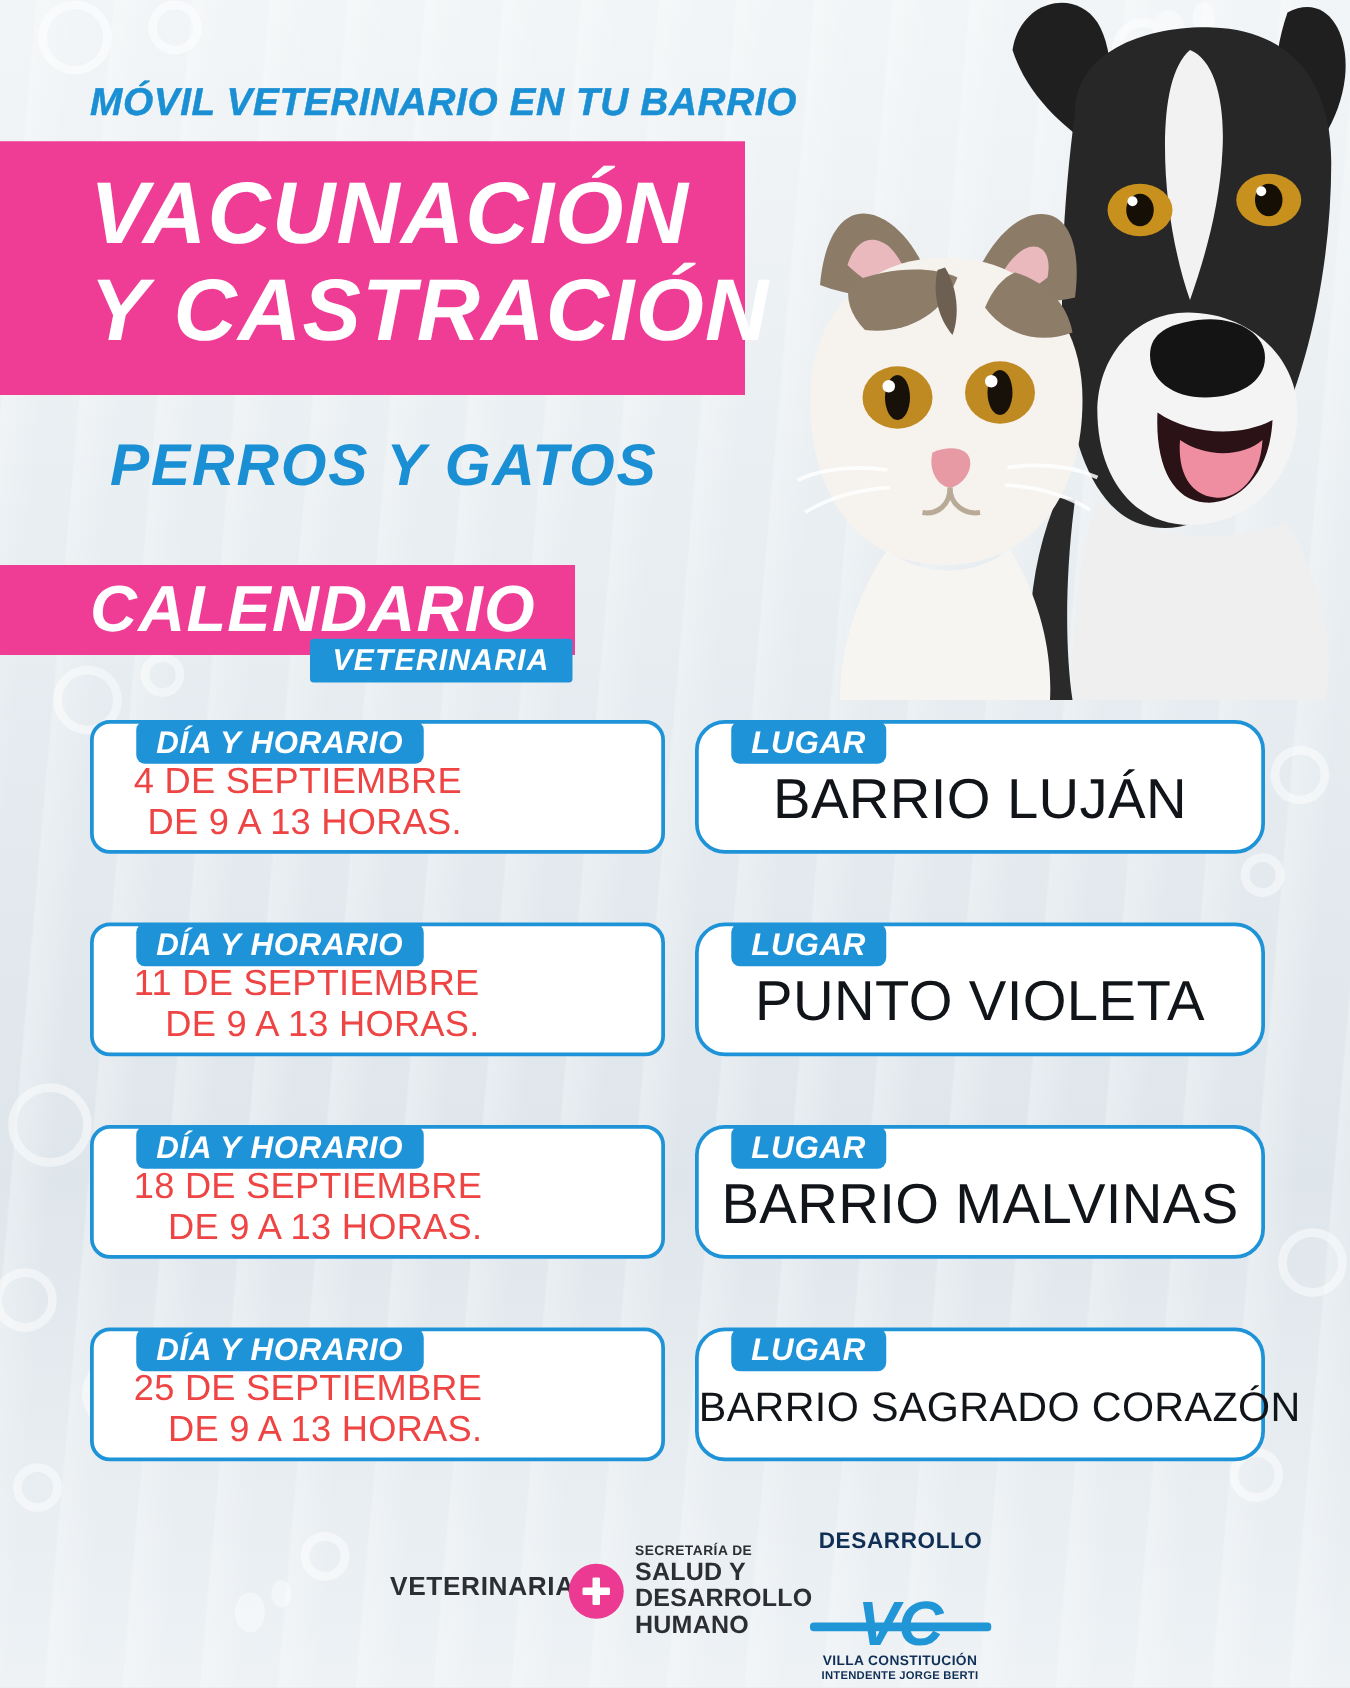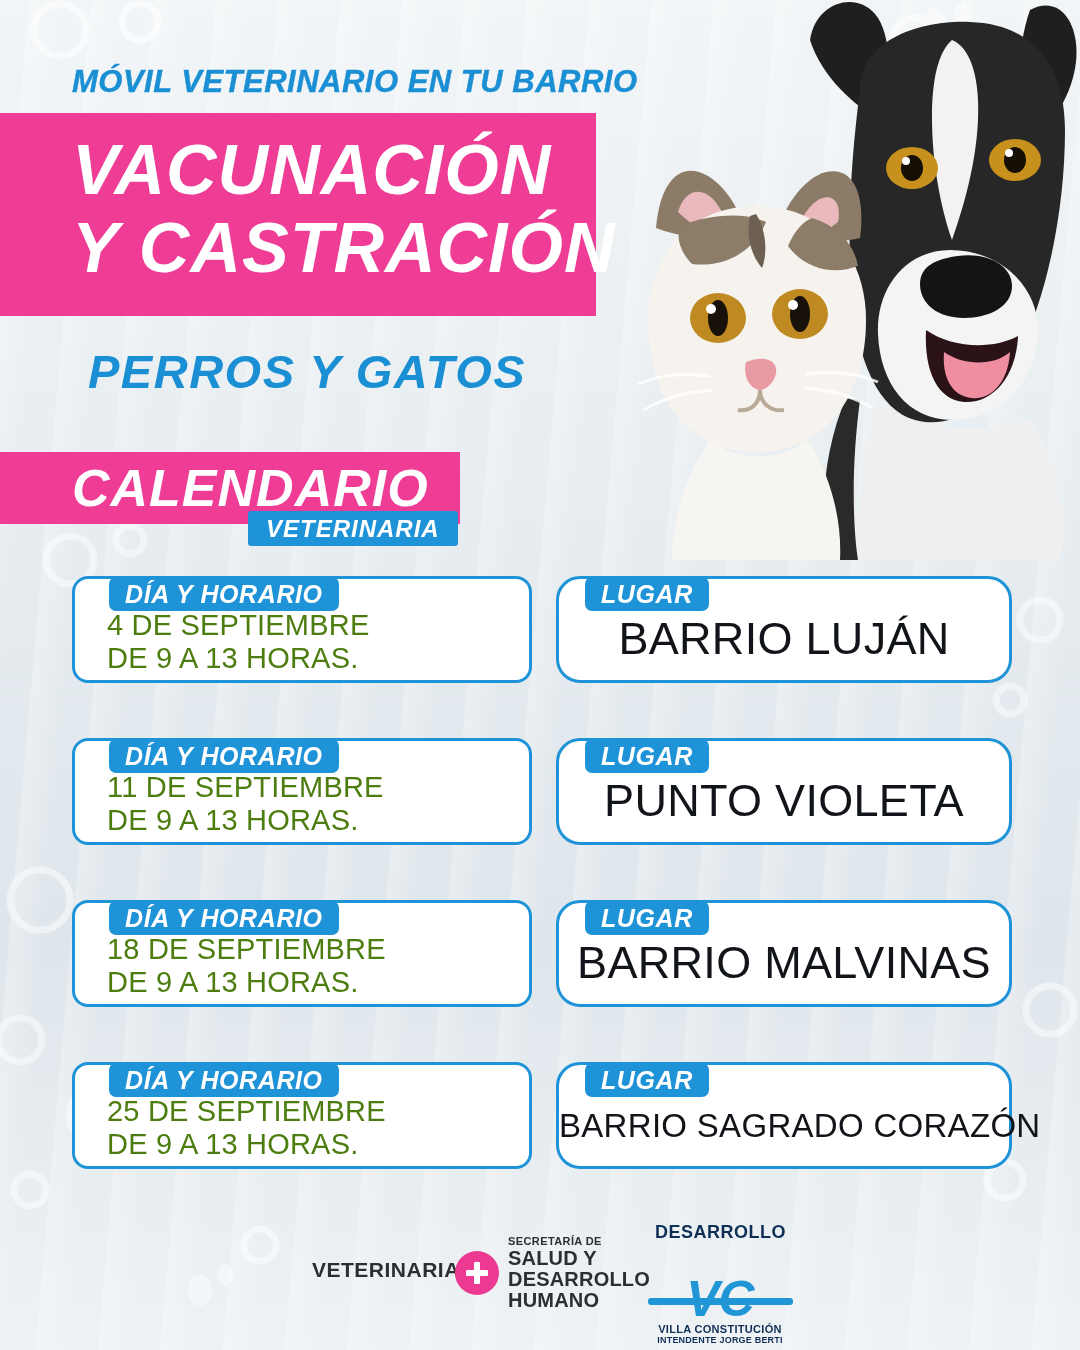--- a/index.html
+++ b/index.html
@@ -198,26 +198,27 @@
     letter-spacing: .6px;
     white-space: nowrap;
   }
   .tag.day { left: 34px; }
   .tag.place { left: 26px; }
 
   .day-text {
     position: absolute;
     left: 32px;
     top: 30px;
-    color: #4d7c0f;
+    color: #ef4444;
     font-size: 29px;
     line-height: 33px;
     font-weight: normal;
     letter-spacing: .2px;
     white-space: nowrap;
+    text-align: right;
   }
   .day-text .ln { display: block; }
 
   .place-text {
     position: absolute;
     left: 0;
     right: 0;
     top: 34px;
     text-align: center;
     color: #111418;

